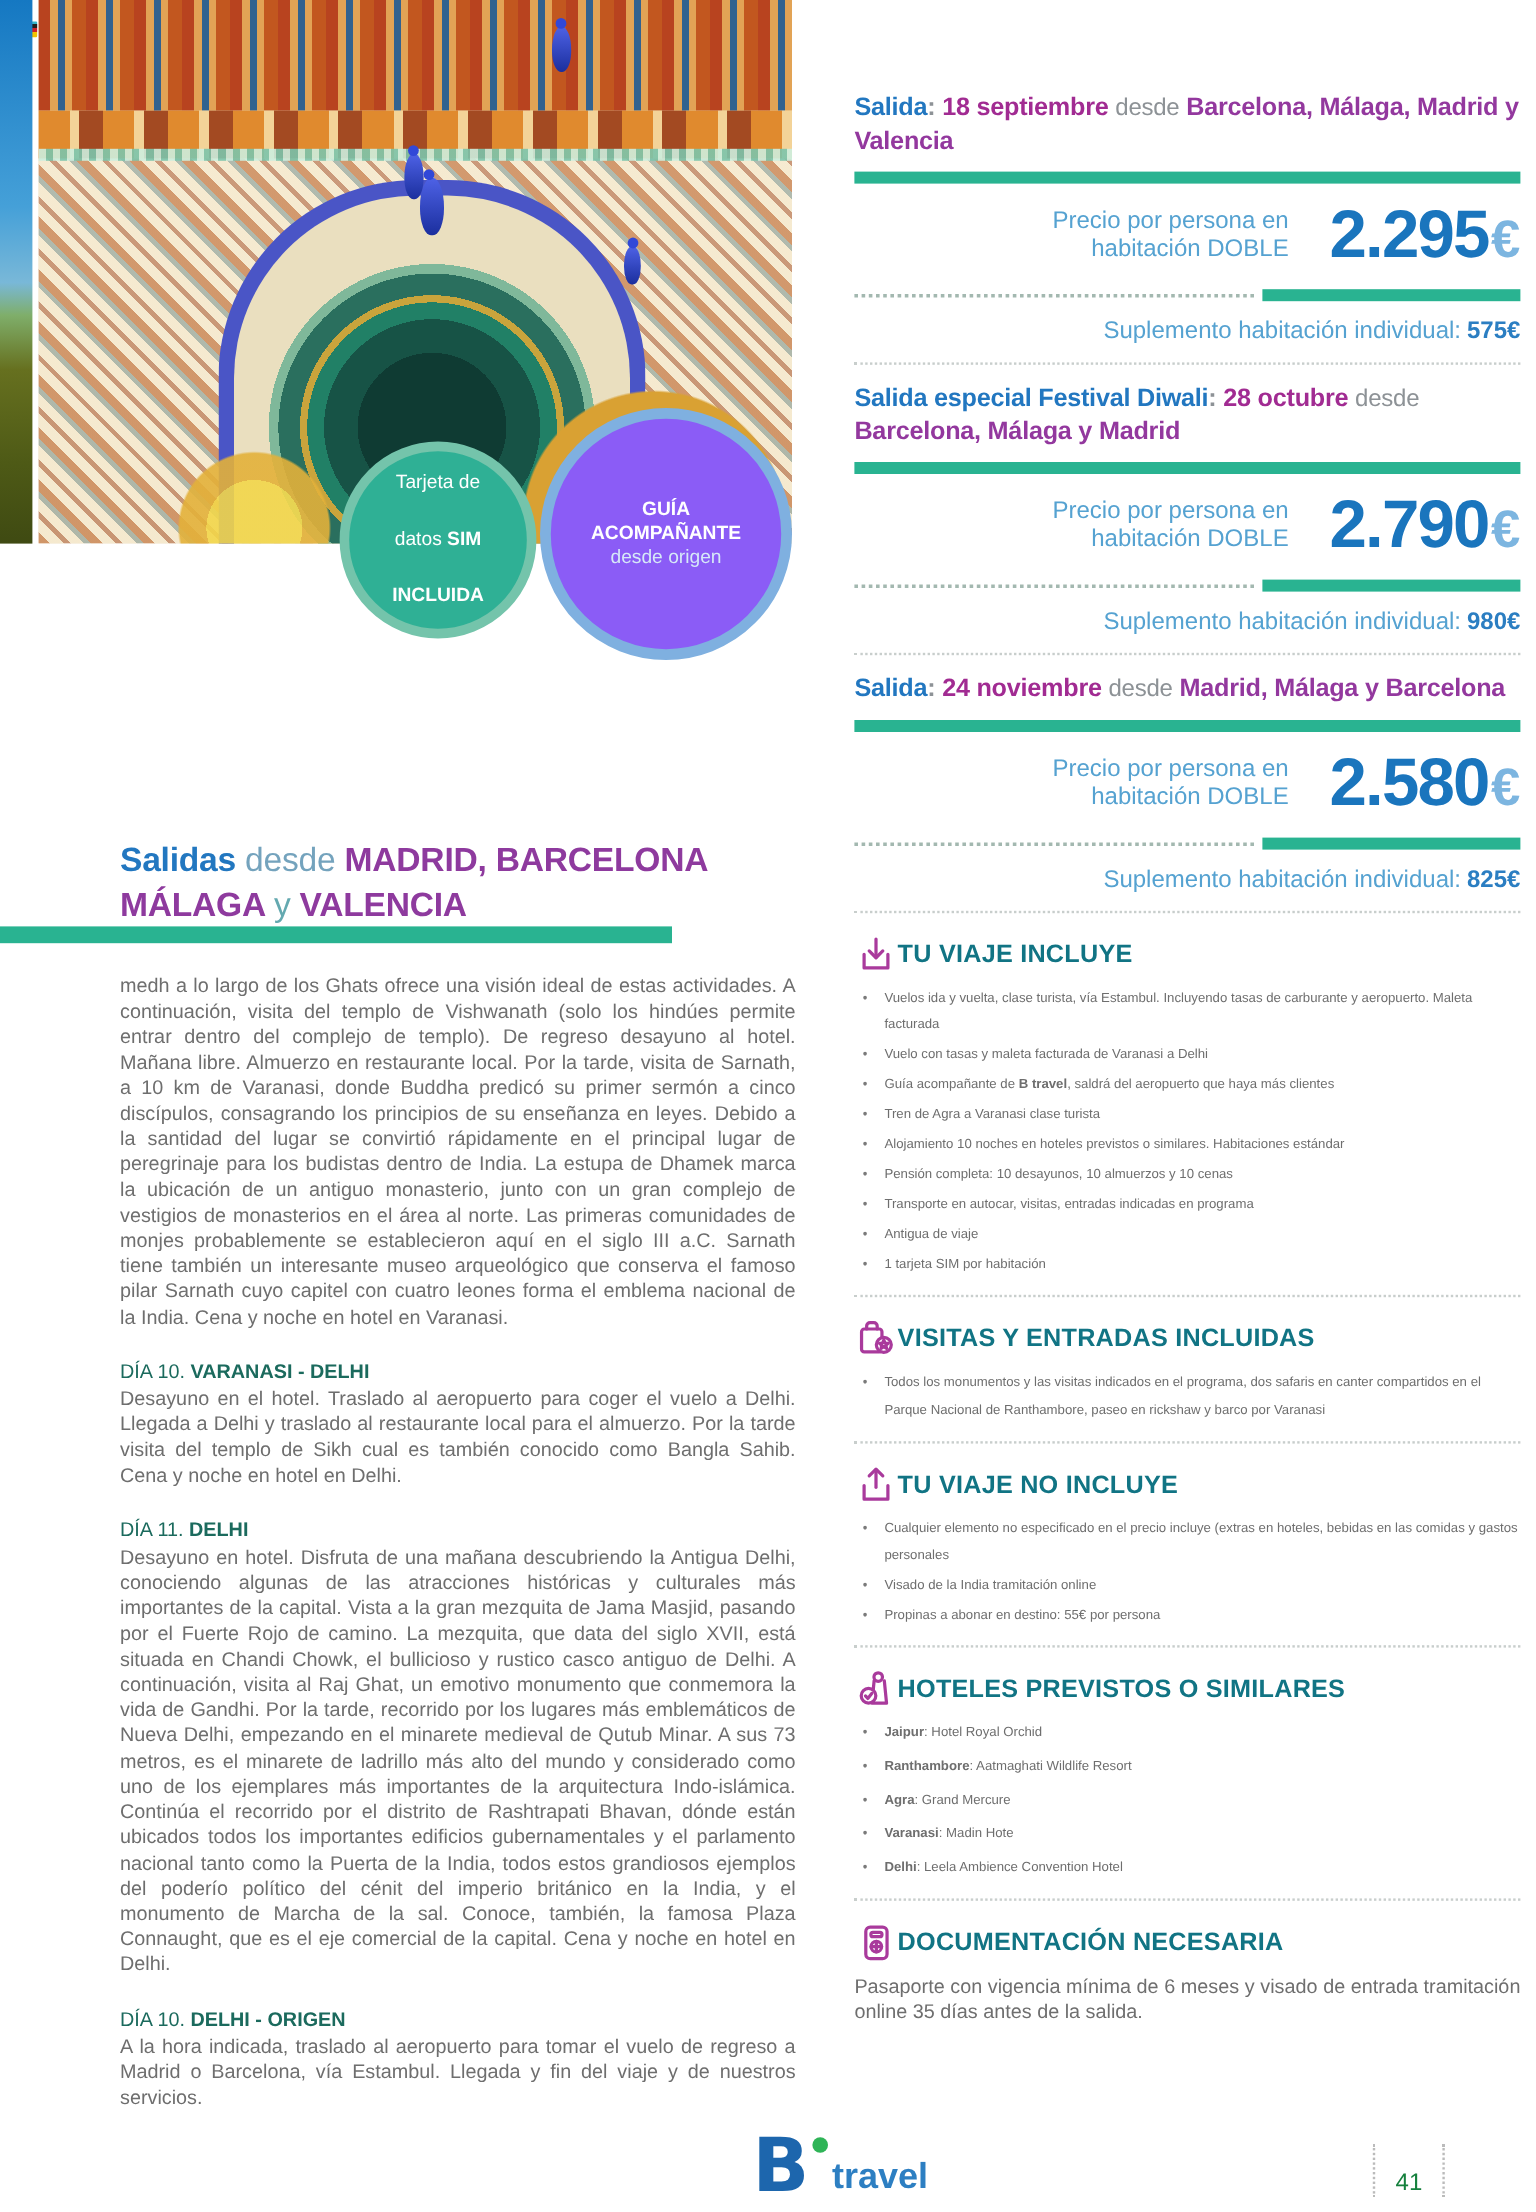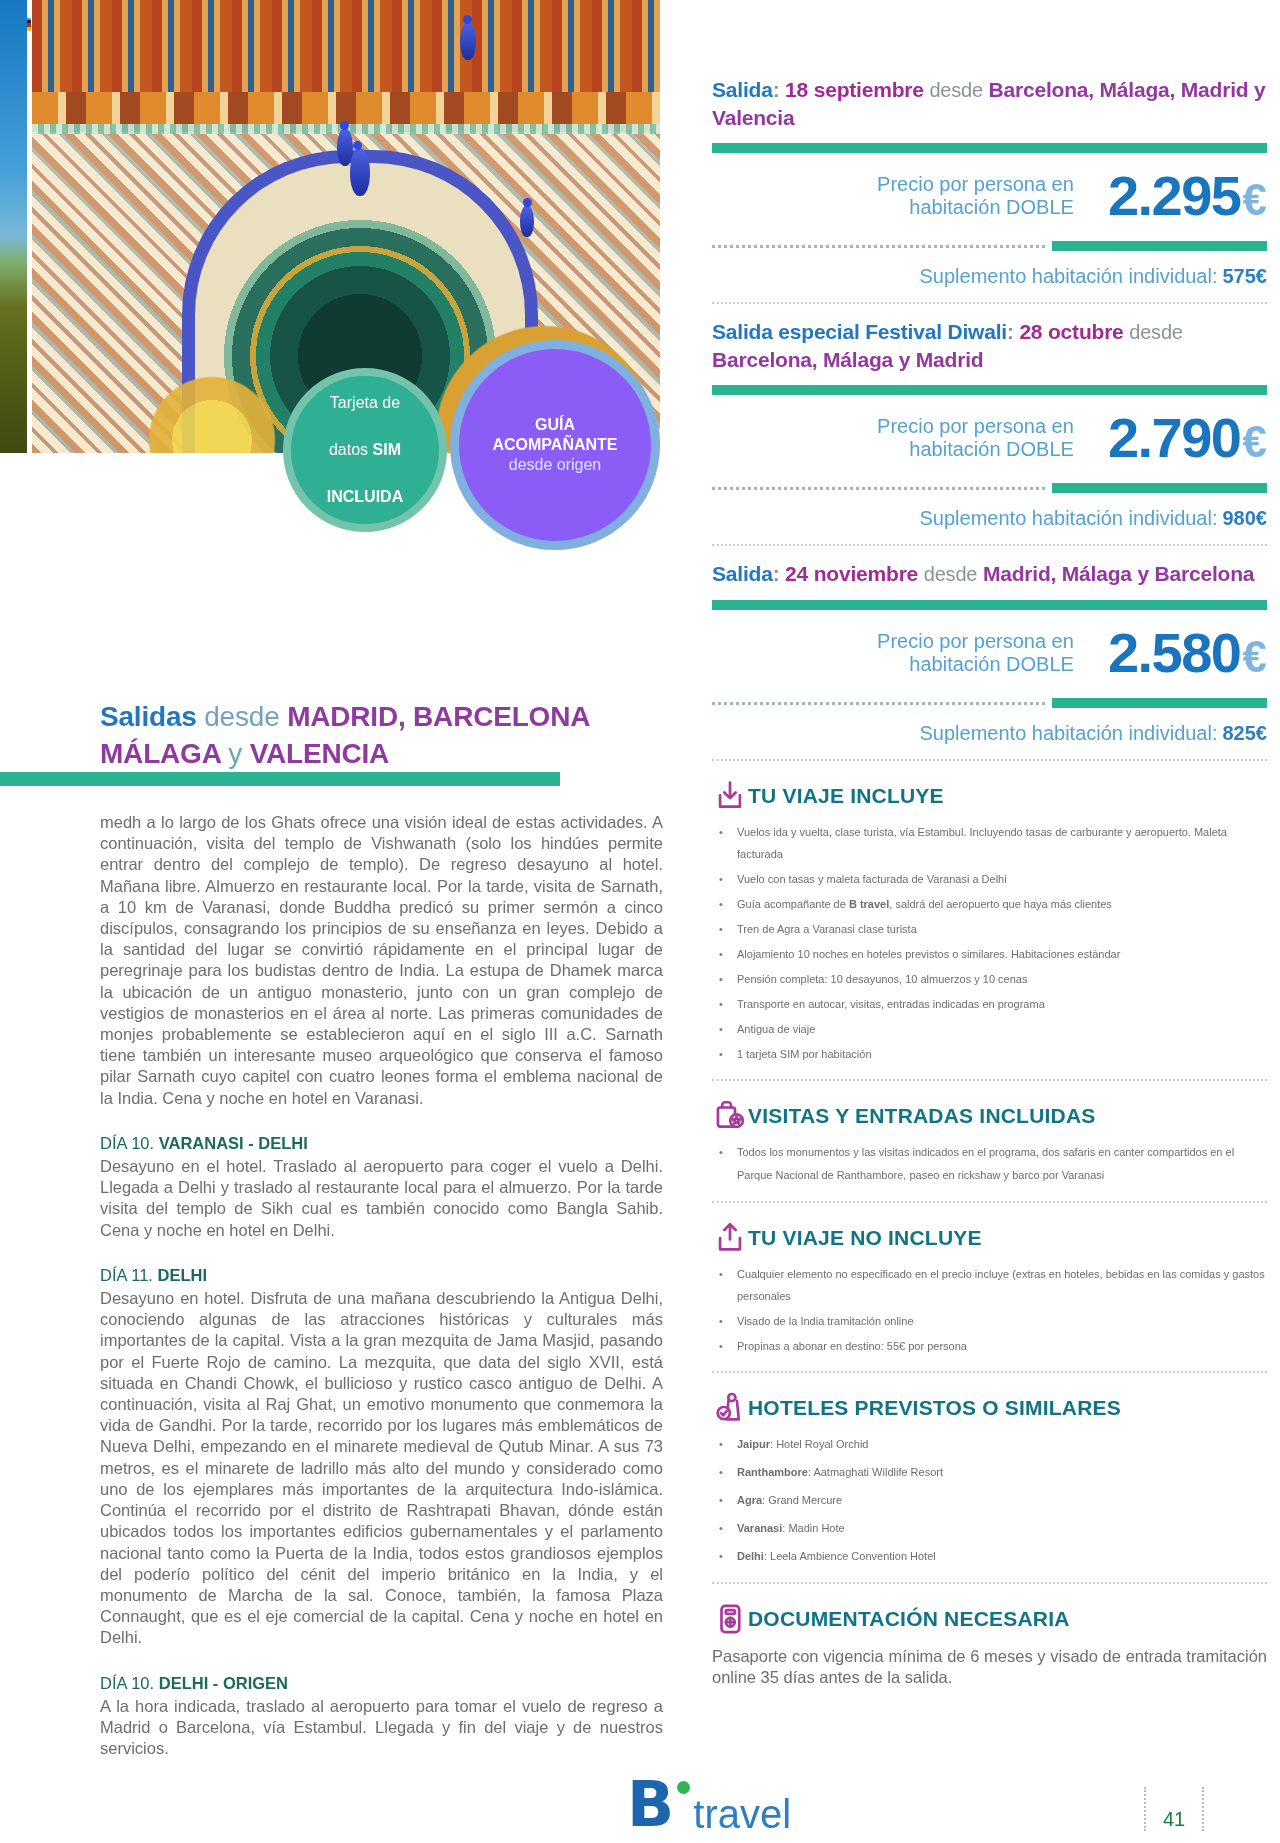--- a/index.html
+++ b/index.html
@@ -88,21 +88,21 @@
   ul.blist li{position:relative;padding-left:25px;font-size:11px;line-height:22px;color:#6e6e6e;margin-bottom:3px;}
   ul.blist li::before{content:"•";position:absolute;left:7px;color:#7a7a7a;}
   ul.blist .b{font-weight:700;}
   ul.wide li{line-height:23px;margin-bottom:5px;}
   .docs-text{margin-top:10px;font-size:16.5px;line-height:21px;color:#6e6e6e;text-align:justify;}
 
   
   .logo{left:627px;top:1778px;display:flex;align-items:flex-end;}
   .logo-b{font-size:62px;font-weight:800;color:#1d66ad;line-height:54px;font-family:"DejaVu Sans",sans-serif;}
   .logo-dot{width:13px;height:13px;border-radius:50%;background:#2fb457;margin:0 3px 38px 3px;}
-  .logo-travel{font-size:40px;font-weight:400;color:#2d7fc2;line-height:34px;margin-bottom:1px;}
+  .logo-travel{font-size:30px;font-weight:700;color:#2d7fc2;line-height:34px;margin-bottom:1px;}
   .pagenum{left:1144px;top:1787px;height:44px;display:flex;align-items:flex-end;padding:0 17px;
            border-left:2px dotted #bbb;border-right:2px dotted #bbb;color:#15803d;font-size:20px;}
 </style>
 </head>
 <body>
 
 <div class="abs flag"></div>
 
 <div class="abs hero-strip"></div>
 <div class="abs hero">

